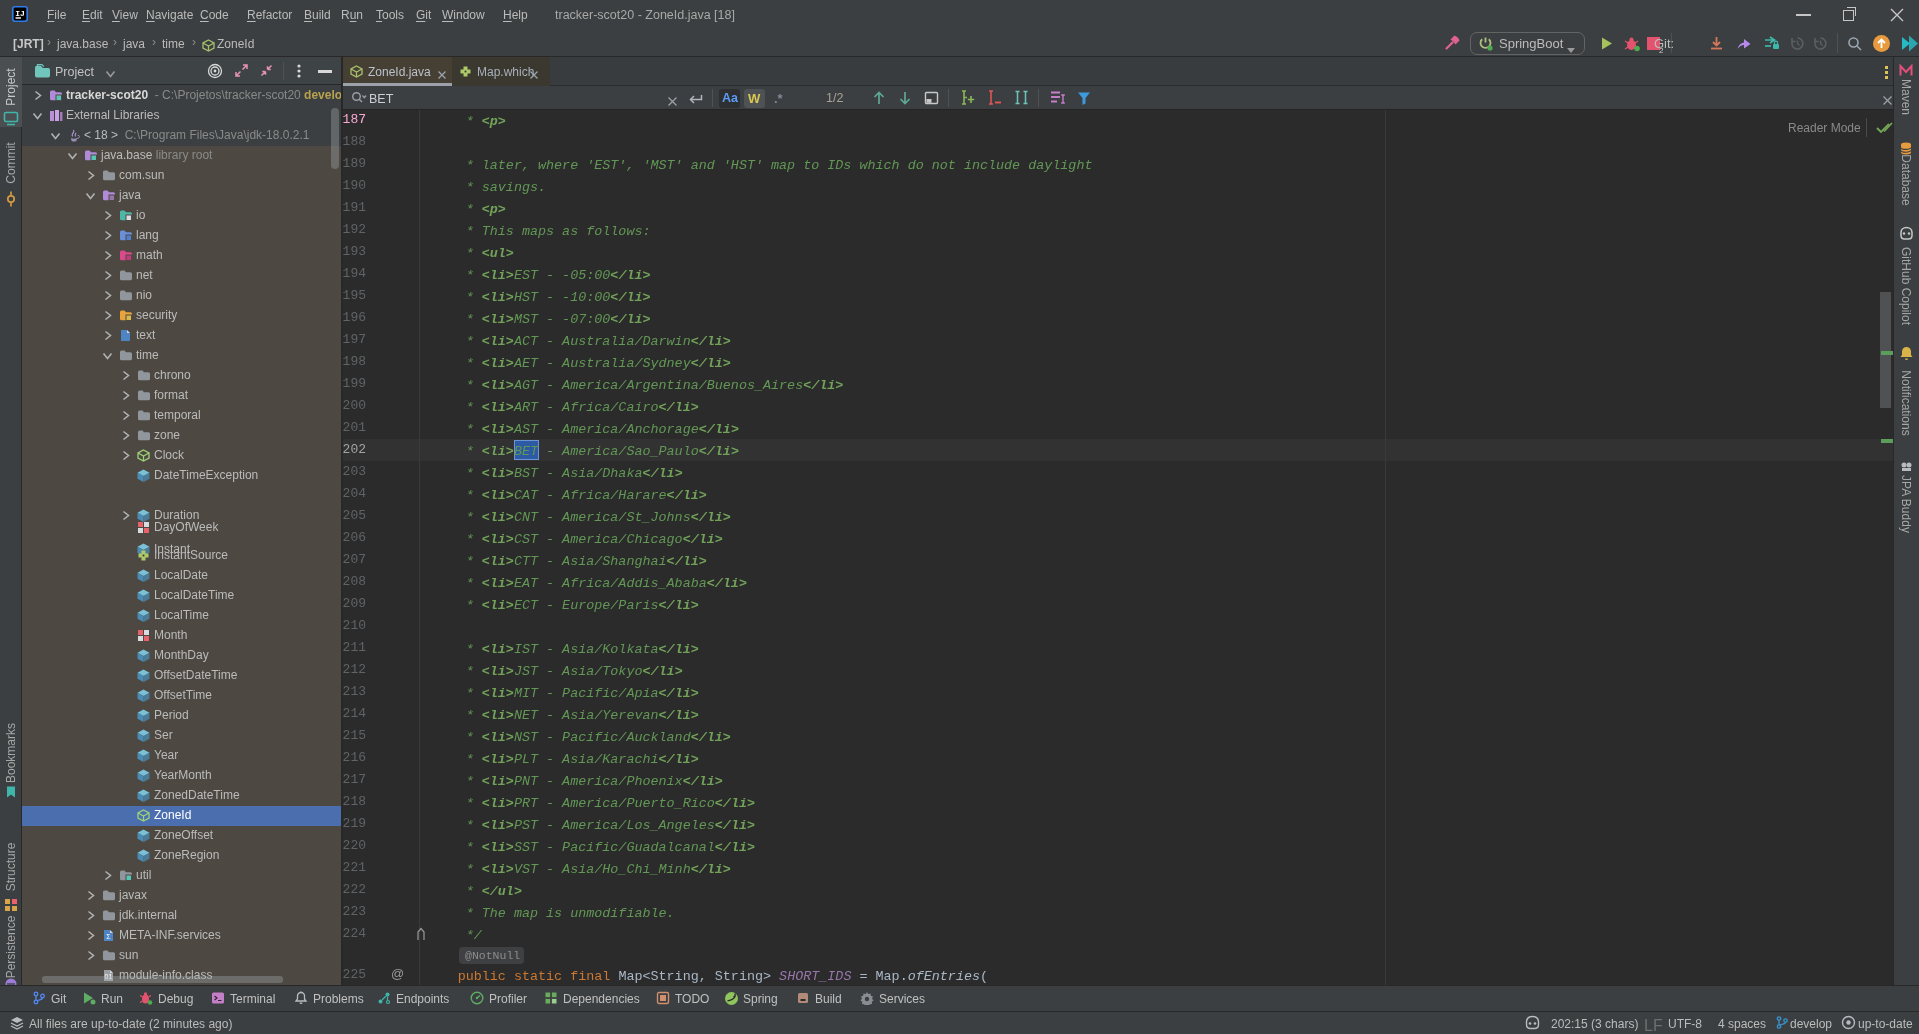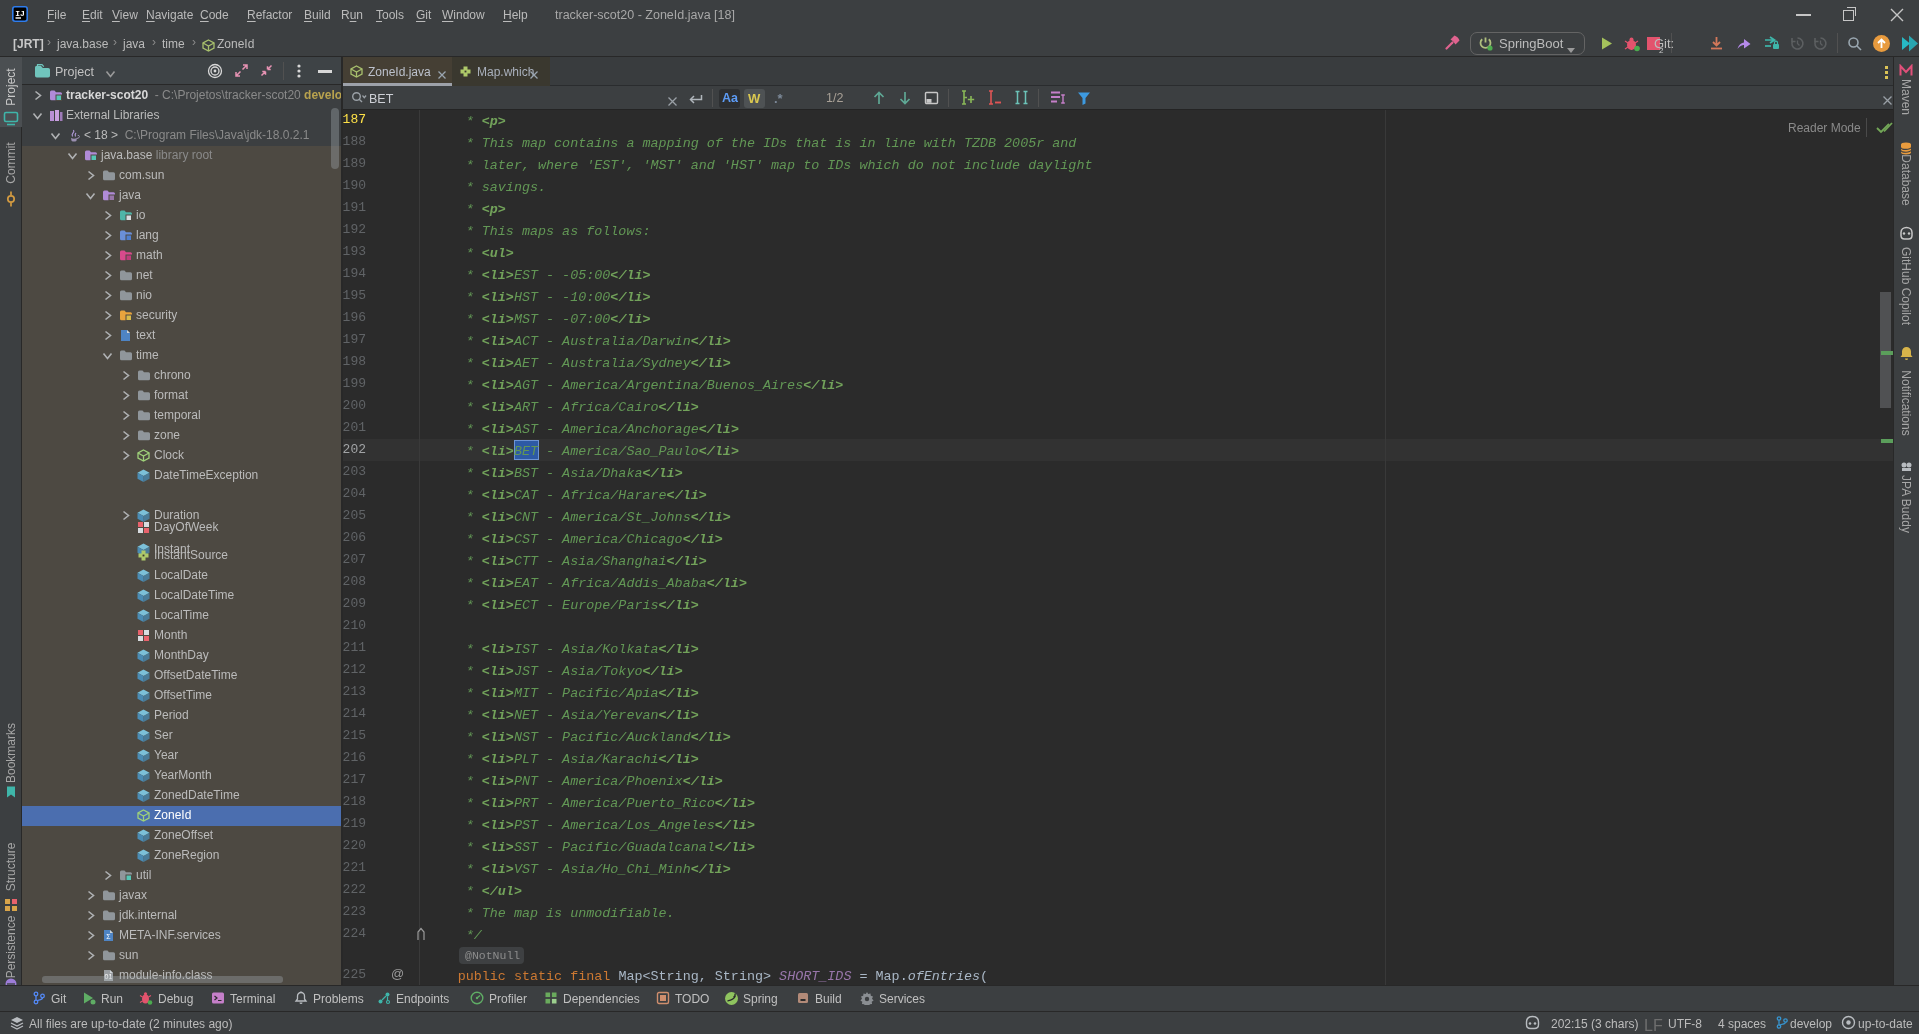--- a/index.html
+++ b/index.html
@@ -656,21 +656,21 @@
 <div class="abs" style="left:1076px;top:90px"><svg width="16" height="16" viewBox="0 0 16 16" style="">
       <path d="M2 2.5 h12 L9.5 8 v5.5 L6.5 15 V8 Z" fill="#3d9ae0"></path>
     </svg></div>
 <div class="abs" style="left:1882px;top:92px"><svg width="11" height="11" viewBox="0 0 11 11" style="">
       <path d="M1.5 1.5 L9.5 9.5 M9.5 1.5 L1.5 9.5" stroke="#9aa0a6" stroke-width="1.3"></path>
     </svg></div>
 <div class="abs" style="left:343px;top:110px;width:1550px;height:875px;background:#2b2b2b;overflow:hidden">
 <div class="abs" style="left:0;top:329px;width:1550px;height:22px;background:#323232"></div>
 <div class="abs" style="left:76px;top:0;width:1px;height:875px;background:#3a3a3a"></div>
 <div class="abs" style="left:1042px;top:0;width:1px;height:875px;background:#393939"></div>
-<div class="gut" style="left:-17px;top:2px;color:#fde047">187</div>
+<div class="gut" style="left:-17px;top:2px;color:#f9a8d4">187</div>
 <div class="gut" style="left:-17px;top:24px;color:#606366">188</div>
 <div class="gut" style="left:-17px;top:46px;color:#606366">189</div>
 <div class="gut" style="left:-17px;top:68px;color:#606366">190</div>
 <div class="gut" style="left:-17px;top:90px;color:#606366">191</div>
 <div class="gut" style="left:-17px;top:112px;color:#606366">192</div>
 <div class="gut" style="left:-17px;top:134px;color:#606366">193</div>
 <div class="gut" style="left:-17px;top:156px;color:#606366">194</div>
 <div class="gut" style="left:-17px;top:178px;color:#606366">195</div>
 <div class="gut" style="left:-17px;top:200px;color:#606366">196</div>
 <div class="gut" style="left:-17px;top:222px;color:#606366">197</div>
@@ -697,21 +697,20 @@
 <div class="gut" style="left:-17px;top:684px;color:#606366">218</div>
 <div class="gut" style="left:-17px;top:706px;color:#606366">219</div>
 <div class="gut" style="left:-17px;top:728px;color:#606366">220</div>
 <div class="gut" style="left:-17px;top:750px;color:#606366">221</div>
 <div class="gut" style="left:-17px;top:772px;color:#606366">222</div>
 <div class="gut" style="left:-17px;top:794px;color:#606366">223</div>
 <div class="gut" style="left:-17px;top:816px;color:#606366">224</div>
 <div class="gut" style="left:-17px;top:857px;color:#606366">225</div>
 <div class="abs" style="left:170.9px;top:330px;width:25px;height:20px;background:#2d5aa5;border:1px solid #6d94d4"></div>
 <div class="cl" style="left:82.5px;top:1px">     * <span class="ct">&lt;p&gt;</span></div>
-<div class="cl" style="left:82.5px;top:23px">     * This map contains a mapping of the IDs that is in line with TZDB 2005r and</div>
 <div class="cl" style="left:82.5px;top:45px">     * later, where 'EST', 'MST' and 'HST' map to IDs which do not include daylight</div>
 <div class="cl" style="left:82.5px;top:67px">     * savings.</div>
 <div class="cl" style="left:82.5px;top:89px">     * <span class="ct">&lt;p&gt;</span></div>
 <div class="cl" style="left:82.5px;top:111px">     * This maps as follows:</div>
 <div class="cl" style="left:82.5px;top:133px">     * <span class="ct">&lt;ul&gt;</span></div>
 <div class="cl" style="left:82.5px;top:155px">     * <span class="ct">&lt;li&gt;</span>EST - -05:00<span class="ct">&lt;/li&gt;</span></div>
 <div class="cl" style="left:82.5px;top:177px">     * <span class="ct">&lt;li&gt;</span>HST - -10:00<span class="ct">&lt;/li&gt;</span></div>
 <div class="cl" style="left:82.5px;top:199px">     * <span class="ct">&lt;li&gt;</span>MST - -07:00<span class="ct">&lt;/li&gt;</span></div>
 <div class="cl" style="left:82.5px;top:221px">     * <span class="ct">&lt;li&gt;</span>ACT - Australia/Darwin<span class="ct">&lt;/li&gt;</span></div>
 <div class="cl" style="left:82.5px;top:243px">     * <span class="ct">&lt;li&gt;</span>AET - Australia/Sydney<span class="ct">&lt;/li&gt;</span></div>

